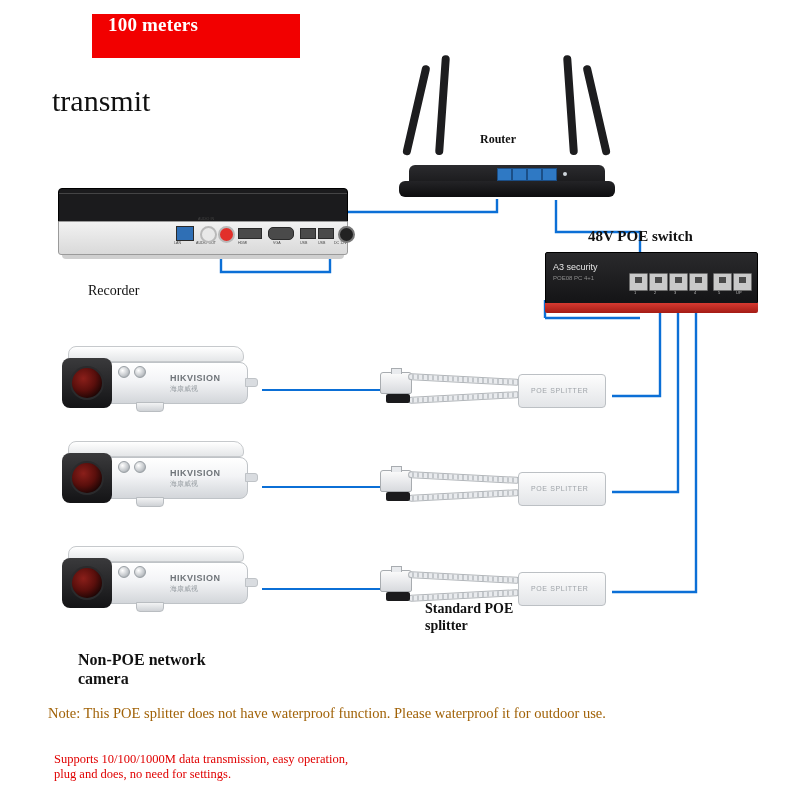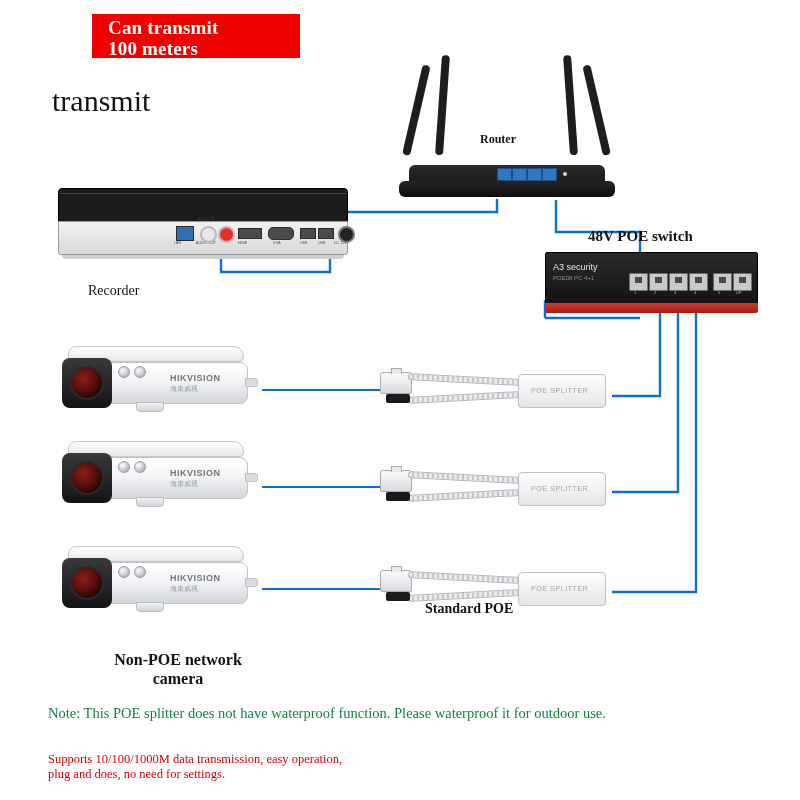--- a/index.html
+++ b/index.html
@@ -155,21 +155,21 @@
     background:linear-gradient(#f2f3f4,#cfd2d6);border:1px solid #b9bdc1;
     border-radius:0 0 4px 4px;box-sizing:border-box;
   }
   .cam .tail{
     position:absolute;left:183px;top:38px;width:13px;height:9px;background:#d9dce0;
     border:1px solid #bfc3c7;box-sizing:border-box;border-radius:0 3px 3px 0;
   }
   #cam1{left:62px;top:340px;}
   #cam2{left:62px;top:435px;}
   #cam3{left:62px;top:540px;}
-  #cam-label{left:78px;top:650px;font-size:16px;font-weight:bold;line-height:19px;width:200px;text-align:center;}
+  #cam-label{left:78px;top:650px;font-size:16px;font-weight:bold;line-height:19px;width:200px;}
 
   
   .spl{position:absolute;width:230px;height:42px;}
   .rj45{
     position:absolute;left:0;top:0;width:32px;height:22px;
     background:linear-gradient(#fbfbfb,#d8dade);border:1px solid #a8acb0;
     box-sizing:border-box;border-radius:3px 3px 2px 2px;
   }
   .rj45:after{
     content:"";position:absolute;left:10px;top:-5px;width:11px;height:6px;
@@ -199,25 +199,25 @@
   #spl1{left:380px;top:372px;}
   #spl2{left:380px;top:470px;}
   #spl3{left:380px;top:570px;}
   #spl-label{left:425px;top:600px;font-size:14px;font-weight:bold;line-height:17px;width:180px;}
 
   
   #wires{position:absolute;left:0;top:0;width:800px;height:800px;}
 
   
   #note{
-    left:48px;top:705px;width:730px;color:#15803d;font-size:14.5px;
+    left:48px;top:705px;width:730px;color:#a16207;font-size:14.5px;
     font-family:"Liberation Serif",serif;
   }
   #supports{
-    left:48px;top:752px;width:430px;color:#e00000;font-size:12.5px;line-height:15px;
+    left:54px;top:752px;width:430px;color:#e00000;font-size:12.5px;line-height:15px;
     font-family:"Liberation Serif",serif;
   }
 </style>
 </head>
 <body>
 
 <svg id="wires">
 
   <path d="M221 232 L221 272 L330 272 L330 212 L497 212 L497 199" fill="none" stroke="#0b6fd6" stroke-width="2.4"></path>
 
@@ -229,21 +229,20 @@
 
   <path d="M262 390 L380 390" fill="none" stroke="#0b6fd6" stroke-width="2.2"></path>
   <path d="M262 487 L380 487" fill="none" stroke="#0b6fd6" stroke-width="2.2"></path>
   <path d="M262 589 L380 589" fill="none" stroke="#0b6fd6" stroke-width="2.2"></path>
 
   <path d="M545 300 L545 318" fill="none" stroke="#0b6fd6" stroke-width="2.4"></path>
   <path d="M545 318 L640 318" fill="none" stroke="#0b6fd6" stroke-width="2.4"></path>
 </svg>
 
 <div class="abs" id="banner">
-  <div class="line l1">Can transmit</div>
   <div class="line">100 meters</div>
 </div>
 
 <div class="abs" id="headline">
   <div>transmit</div>
 </div>
 
 <div class="abs" id="nvr">
   <div class="nvr-top"></div>
   <div class="nvr-body"></div>
@@ -399,19 +398,20 @@
     <i class="cable c2"></i>
   </div>
   <i class="barrelplug"></i>
   <div class="box">
     <span>POE SPLITTER</span>
   </div>
 </div>
 
 <div class="abs lbl" id="spl-label">
   <div>Standard POE</div>
+  <div>splitter</div>
 </div>
 
 <div class="abs" id="note">Note: This POE splitter does not have waterproof function. Please waterproof it for outdoor use.</div>
 <div class="abs" id="supports">
   <div>Supports 10/100/1000M data transmission, easy operation,</div>
   <div>plug and does, no need for settings.</div>
 </div>
 
 </body></html>

